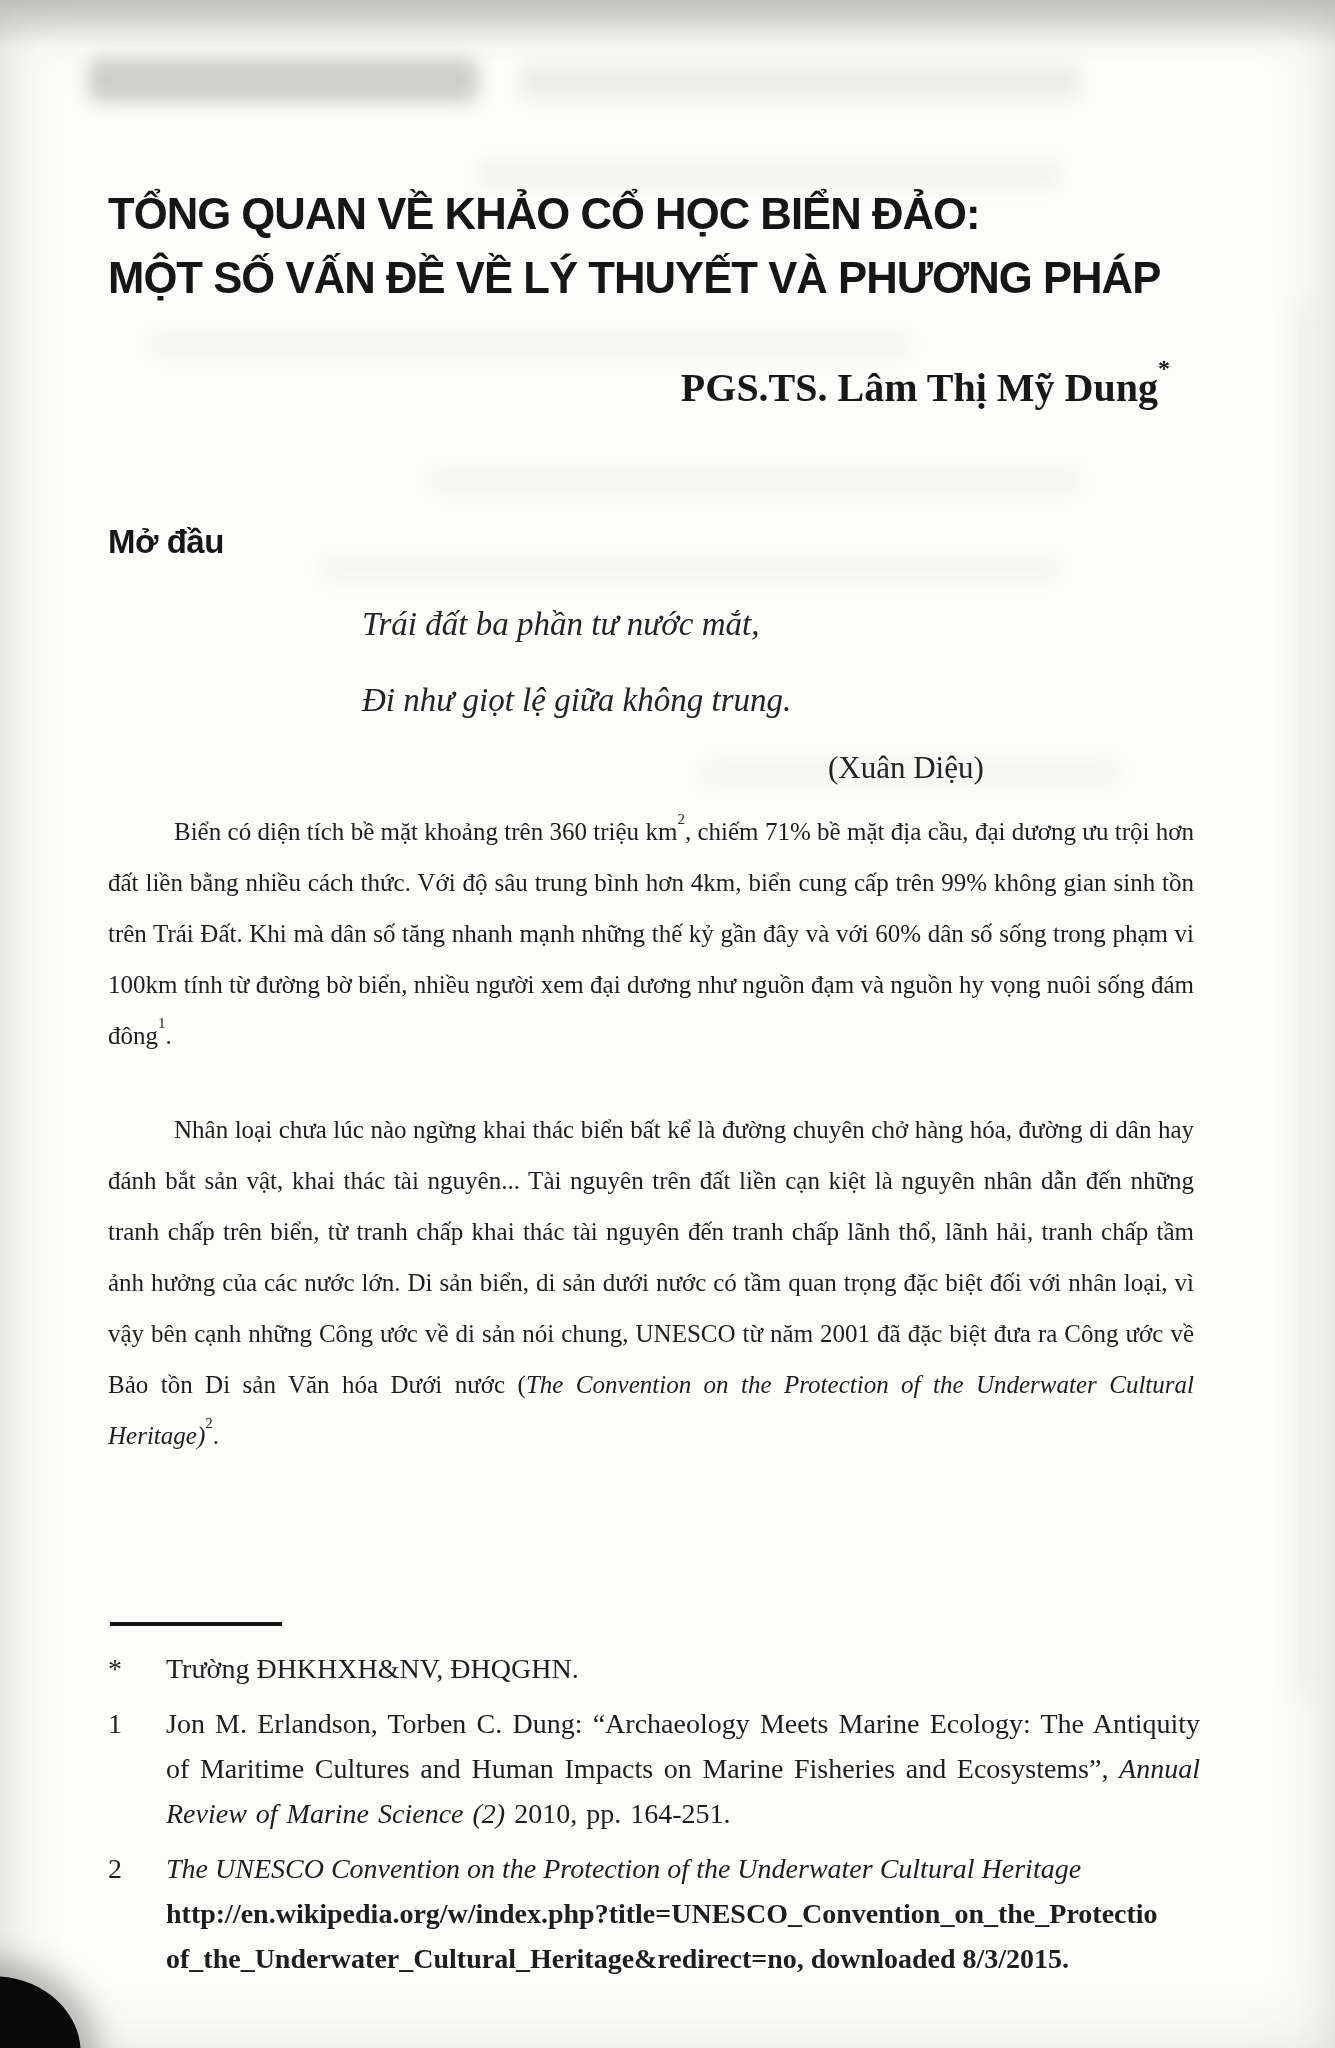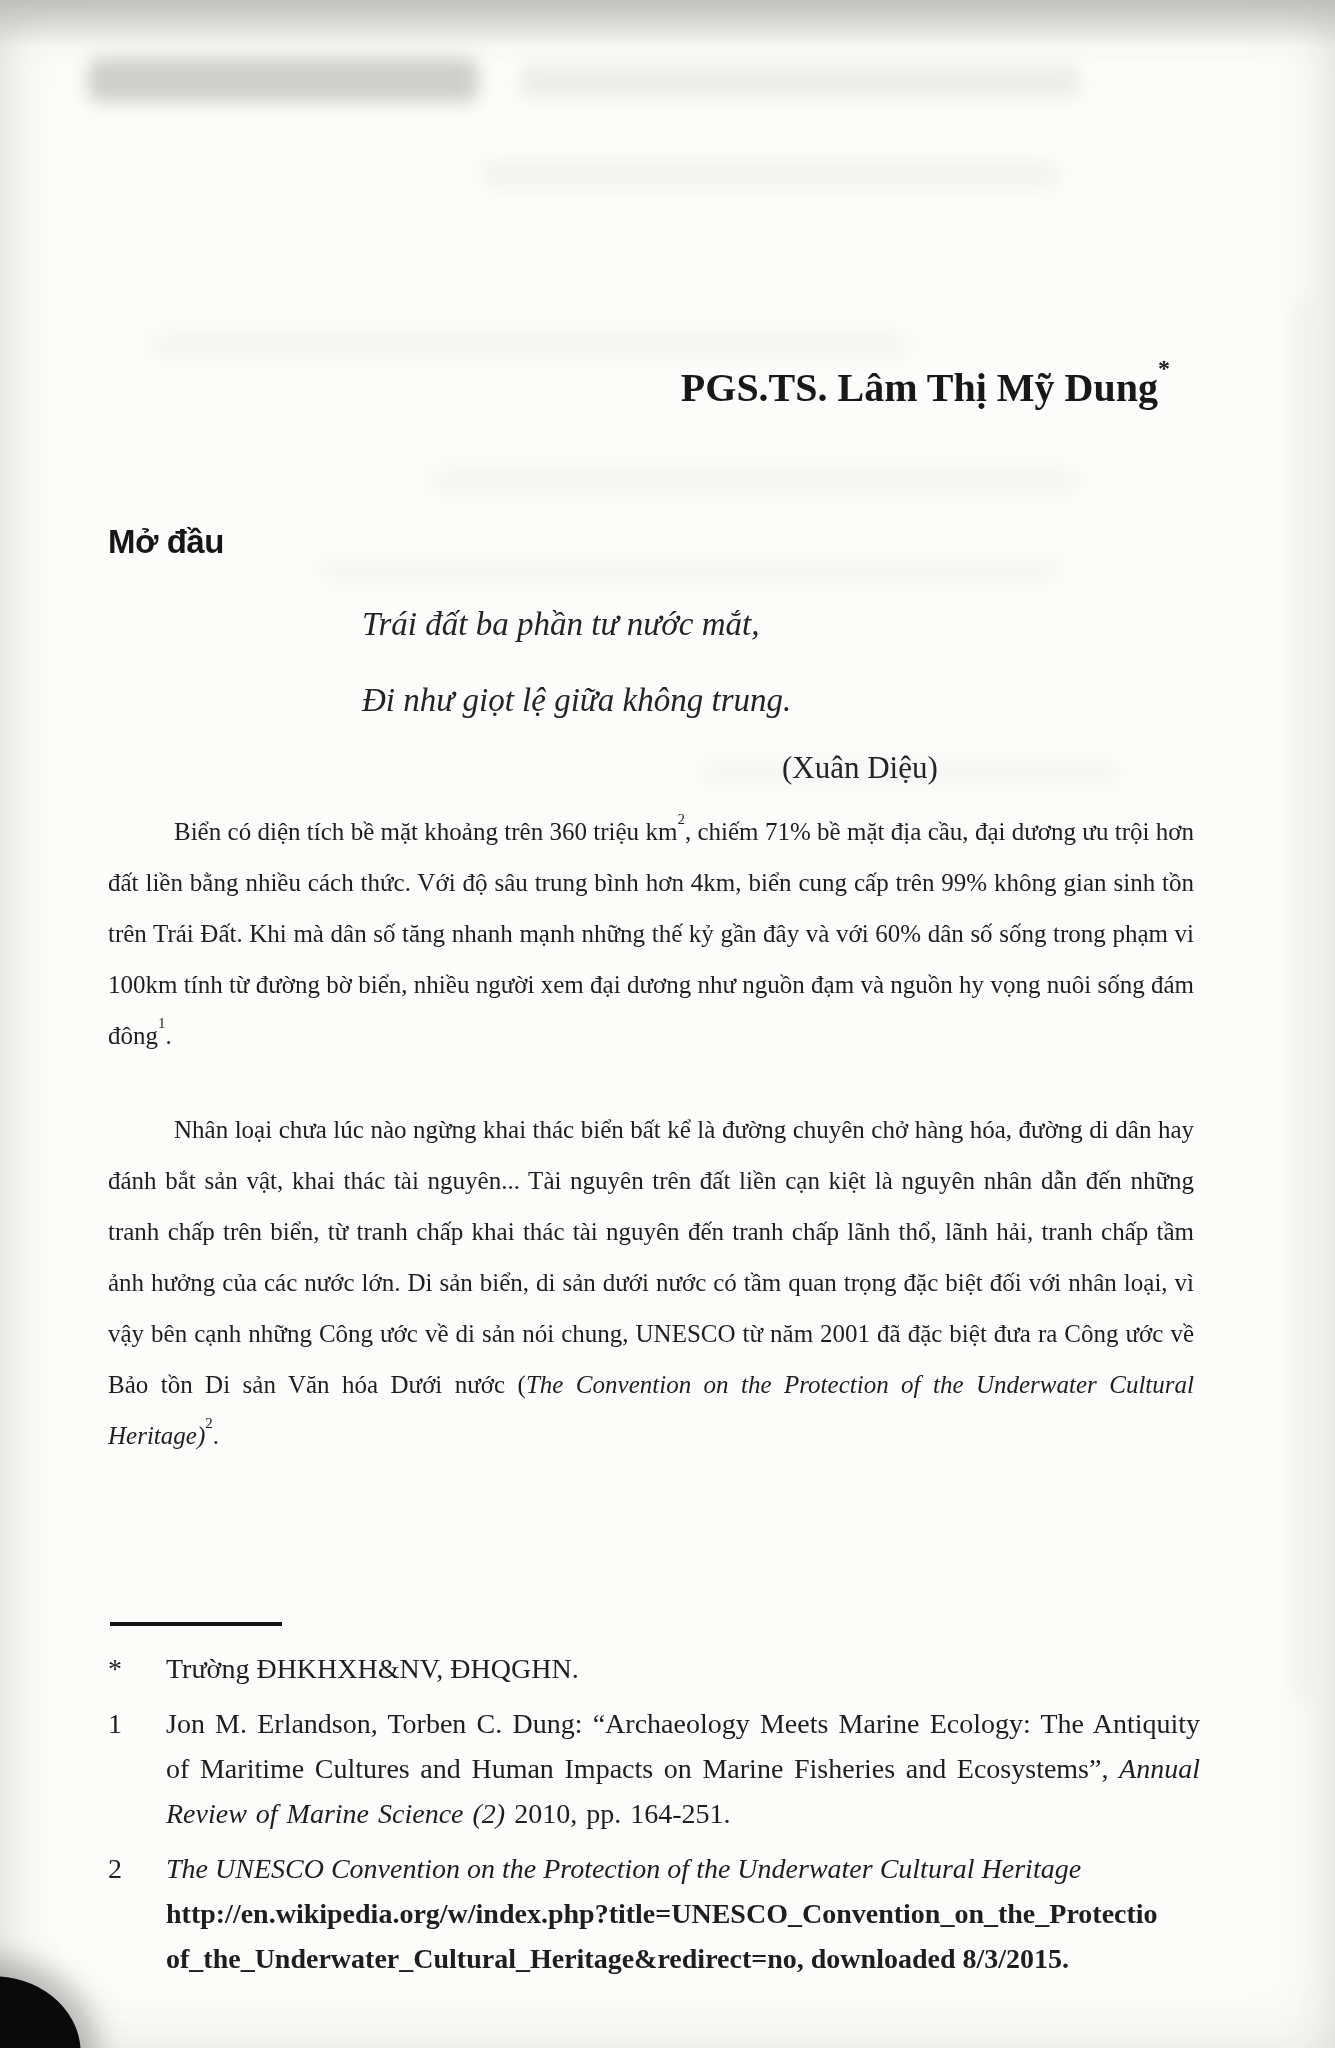--- a/index.html
+++ b/index.html
@@ -39,21 +39,21 @@
   }
   .section-heading{
     left:108px;top:522px;
     font-family:"Liberation Sans", sans-serif;
     font-weight:700;font-size:34px;letter-spacing:-.5px;color:#161616;
     transform:scaleX(.97);transform-origin:left top;
   }
   .poem-line{font-style:italic;font-size:33px;color:#242424;white-space:nowrap;}
   .poem-1{left:362px;top:606px;}
   .poem-2{left:362px;top:682px;}
-  .poem-attrib{left:782px;top:750px;font-size:31px;color:#242424;white-space:nowrap;}
+  .poem-attrib{left:828px;top:750px;font-size:31px;color:#242424;white-space:nowrap;}
   .body-par{
     left:108px;width:1086px;margin:0;
     font-size:25px;line-height:51px;text-align:justify;
     text-indent:66px;color:#1e1e1e;
   }
   .par-1{top:806px;}
   .par-2{top:1104px;}
   .sup{font-size:.6em;position:relative;top:-.45em;line-height:0;}
   .it{font-style:italic;}
   
@@ -74,20 +74,24 @@
   <div class="ghost" style="left:88px;top:58px;width:390px;height:44px;opacity:.42;"></div>
   <div class="ghost" style="left:520px;top:64px;width:560px;height:34px;opacity:.14;"></div>
   <div class="ghost" style="left:480px;top:160px;width:580px;height:28px;opacity:.08;"></div>
   <div class="ghost" style="left:150px;top:332px;width:760px;height:26px;opacity:.06;"></div>
   <div class="ghost" style="left:430px;top:468px;width:650px;height:26px;opacity:.06;"></div>
   <div class="ghost" style="left:320px;top:556px;width:740px;height:26px;opacity:.05;"></div>
   <div class="ghost" style="left:700px;top:760px;width:420px;height:26px;opacity:.05;"></div>
   <div class="ghost" style="left:1292px;top:300px;width:22px;height:1400px;opacity:.06;"></div>
   <div class="corner-curl"></div>
 
+  <h1 class="abs title" style="margin:0;">
+    <span class="tline">TỔNG QUAN VỀ KHẢO CỔ HỌC BIỂN ĐẢO:</span>
+    <span class="tline">MỘT SỐ VẤN ĐỀ VỀ LÝ THUYẾT VÀ PHƯƠNG PHÁP</span>
+  </h1>
 
   <div class="abs author">
     <span>PGS.TS. Lâm Thị Mỹ Dung</span><sup class="sup">*</sup>
   </div>
 
   <div class="abs section-heading">Mở đầu</div>
 
   <div class="abs poem-line poem-1">Trái đất ba phần tư nước mắt,</div>
   <div class="abs poem-line poem-2">Đi như giọt lệ giữa không trung.</div>
   <div class="abs poem-attrib">(Xuân Diệu)</div>

